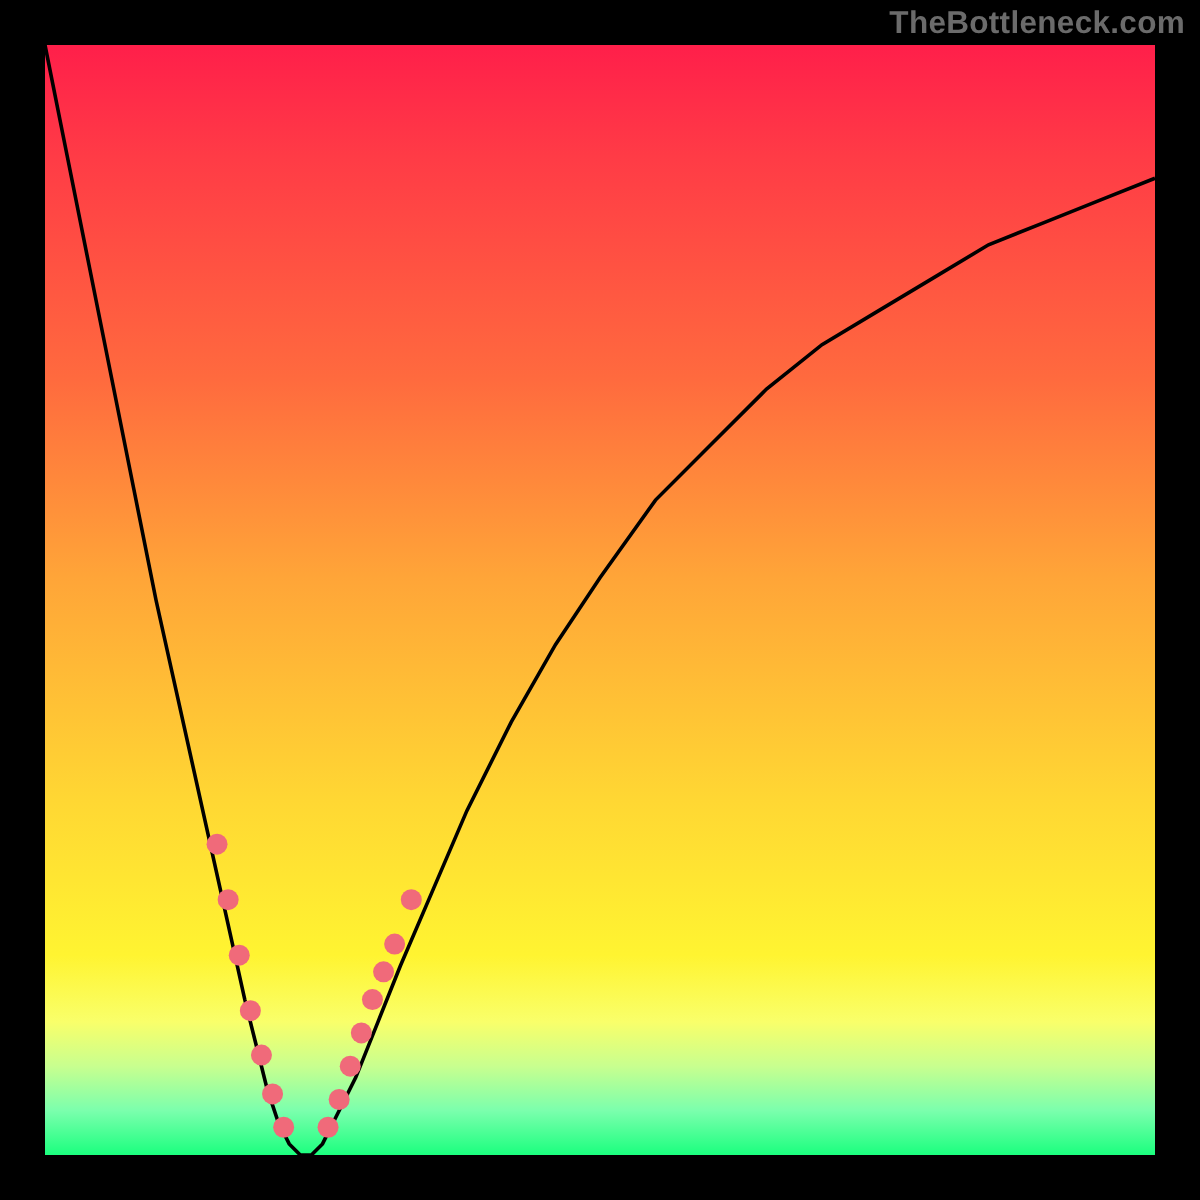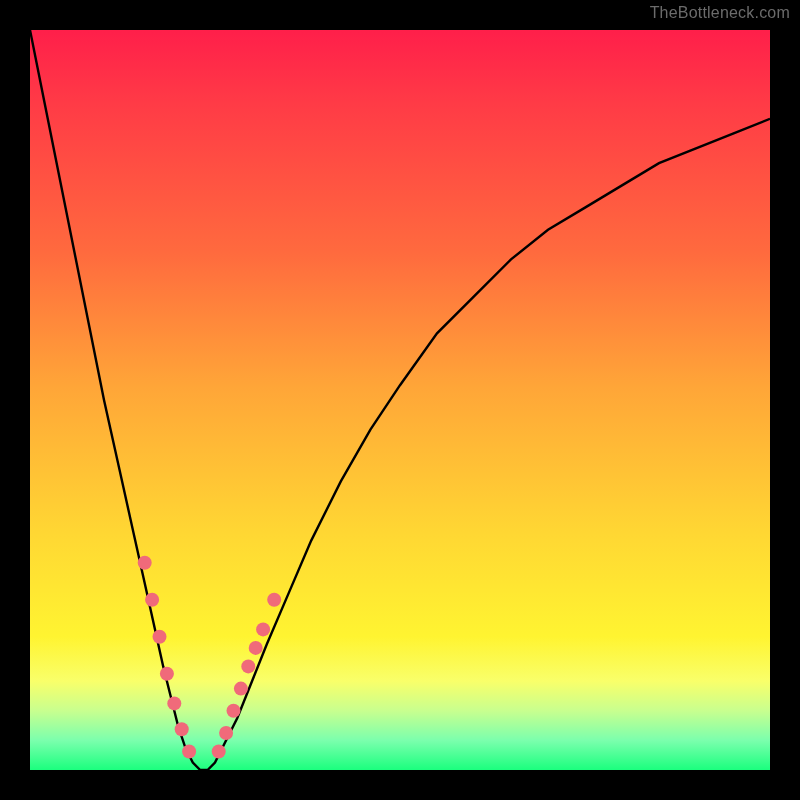--- a/index.html
+++ b/index.html
@@ -38,22 +38,22 @@
       #c8ff8f 92%,
       #7bffad 96%,
       #1bff7e 100%
     );
   }
   .watermark {
     position: absolute;
     top: 4px;
     right: 10px;
     color: #6b6b6b;
-    font-size: 16px;
-    font-weight: 400;
+    font-size: 21px;
+    font-weight: 700;
     letter-spacing: 0.2px;
     user-select: none;
   }
   svg.curve {
     position: absolute;
     left: 0;
     top: 0;
     width: 740px;
     height: 740px;
   }

